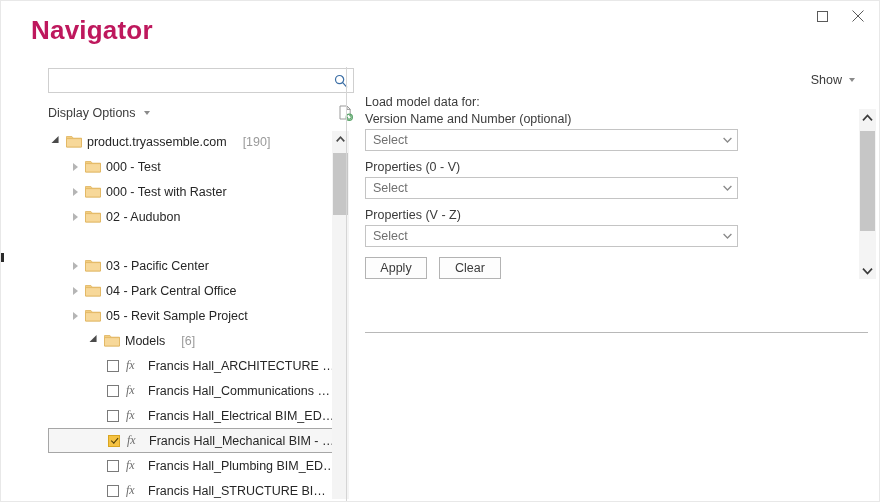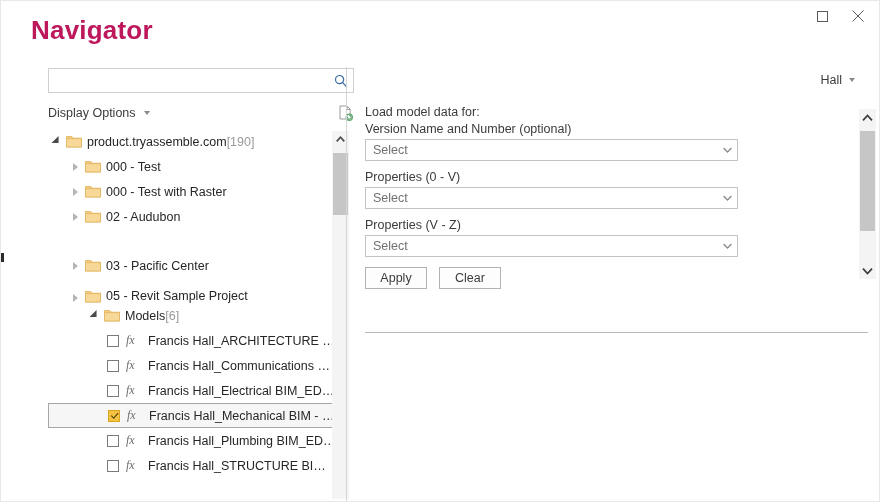--- a/index.html
+++ b/index.html
@@ -176,21 +176,21 @@
   .fx {
     width: 17px; min-width: 17px;
     font-family: "Liberation Serif", serif;
     font-style: italic;
     font-size: 12px;
     color: #6d6d6d;
     margin-right: 5px;
     text-align: left;
   }
   .node-label { overflow: hidden; text-overflow: ellipsis; }
-  .count { color: #9a9a9a; margin-left: 0; }
+  .count { color: #9a9a9a; margin-left: 16px; }
 
   
   .sbar {
     position: absolute;
     width: 17px;
     background: #f4f4f4;
     box-sizing: border-box;
   }
   .sbar-arrow {
     width: 17px; height: 17px;
@@ -210,21 +210,21 @@
     width: 1px; height: 436px;
     background: #d5d5d5;
   }
 
   
   .right-pane {
     position: absolute; left: 346px; top: 58px;
     width: 534px; height: 444px;
   }
   .form {
-    position: absolute; left: 18px; top: 46px;
+    position: absolute; left: 18px; top: 36px;
     width: 390px;
   }
   .field-label {
     font-size: 12.5px; color: #3b3b3b;
     margin-bottom: 3px;
     cursor: default;
   }
   .combo {
     height: 22px;
     border: 1px solid #c4c4c4;
@@ -283,21 +283,21 @@
       <svg width="12" height="12" viewBox="0 0 12 12">
         <line x1="0.5" y1="0.5" x2="11.5" y2="11.5" stroke="#5a5a5a" stroke-width="1"></line>
         <line x1="11.5" y1="0.5" x2="0.5" y2="11.5" stroke="#5a5a5a" stroke-width="1"></line>
       </svg>
     </div>
   </div>
 
   <div class="title">Navigator</div>
 
   <div class="show-drop">
-    <span>Hall</span>
+    <span>Show</span>
     <span class="caret"></span>
   </div>
 
   <div class="left-pane">
 
     <div class="search-box">
       <input type="text" value="" placeholder="" style="">
       <span class="search-icon">
         <svg width="14" height="14" viewBox="0 0 14 14">
           <circle cx="5.6" cy="5.6" r="4.1" fill="none" stroke="#3b6ea5" stroke-width="1.2"></circle>
@@ -377,21 +377,33 @@
               <span class="tri-closed"></span>
             </span>
             <span class="folder">
               <svg width="16" height="13" viewBox="0 0 16 13">
                 <path d="M0.5 1.5 h5.4 l1.5 1.7 h8.1 V12 H0.5 Z" fill="#f2cd7f" stroke="#e0b45e" stroke-width="0.8"></path>
                 <path d="M0.5 3.6 h15 V12 H0.5 Z" fill="#f7d899" stroke="#e0b45e" stroke-width="0.8"></path>
               </svg>
             </span>
             <span class="node-label">03 - Pacific Center</span>
           </div>
-          <div class="tree-row" style="padding-left: 21px; align-items: flex-end;">
+          <div class="tree-row" style="padding-left: 21px;">
+            <span class="twisty">
+              <span class="tri-closed"></span>
+            </span>
+            <span class="folder">
+              <svg width="16" height="13" viewBox="0 0 16 13">
+                <path d="M0.5 1.5 h5.4 l1.5 1.7 h8.1 V12 H0.5 Z" fill="#f2cd7f" stroke="#e0b45e" stroke-width="0.8"></path>
+                <path d="M0.5 3.6 h15 V12 H0.5 Z" fill="#f7d899" stroke="#e0b45e" stroke-width="0.8"></path>
+              </svg>
+            </span>
+            <span class="node-label">04 - Park Central Office</span>
+          </div>
+          <div class="tree-row" style="padding-left: 21px;">
             <span class="twisty">
               <span class="tri-closed"></span>
             </span>
             <span class="folder">
               <svg width="16" height="13" viewBox="0 0 16 13">
                 <path d="M0.5 1.5 h5.4 l1.5 1.7 h8.1 V12 H0.5 Z" fill="#f2cd7f" stroke="#e0b45e" stroke-width="0.8"></path>
                 <path d="M0.5 3.6 h15 V12 H0.5 Z" fill="#f7d899" stroke="#e0b45e" stroke-width="0.8"></path>
               </svg>
             </span>
             <span class="node-label">05 - Revit Sample Project</span>

